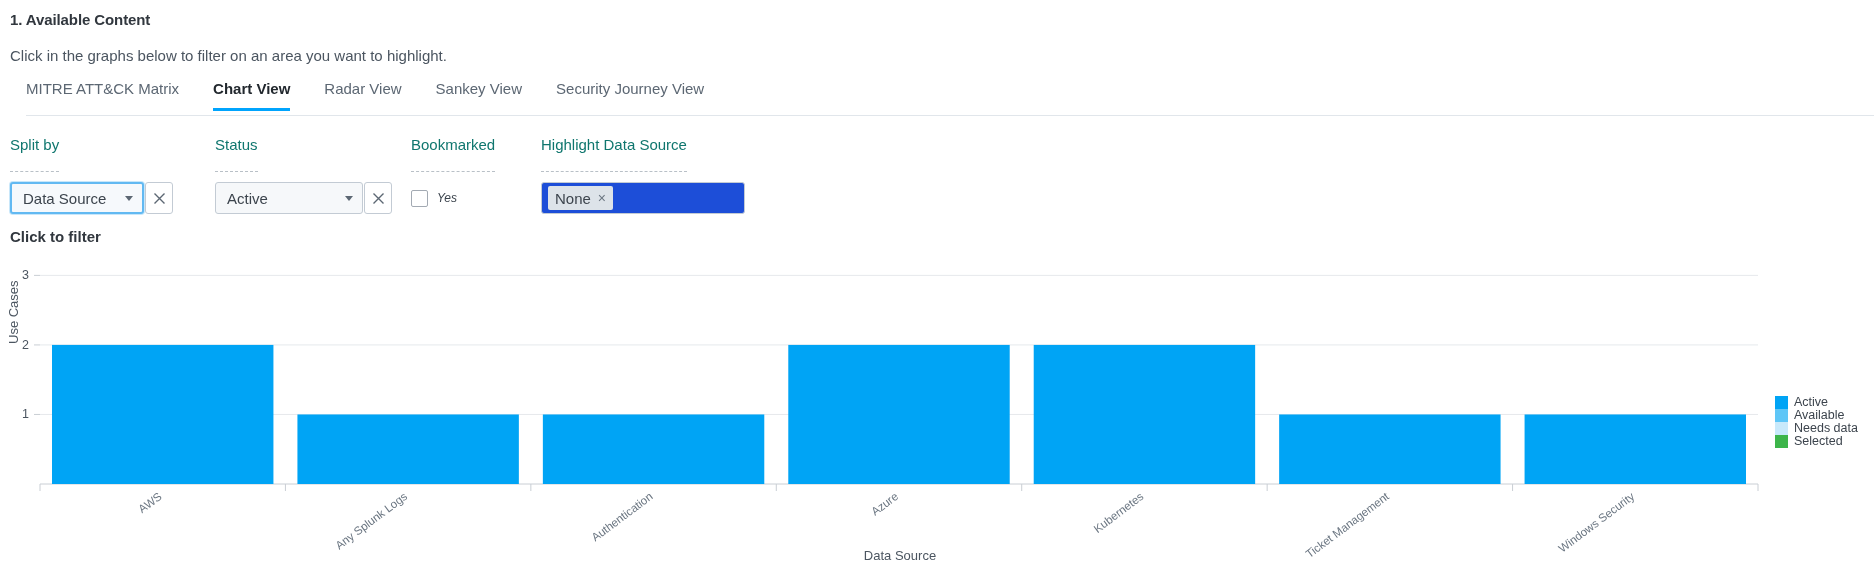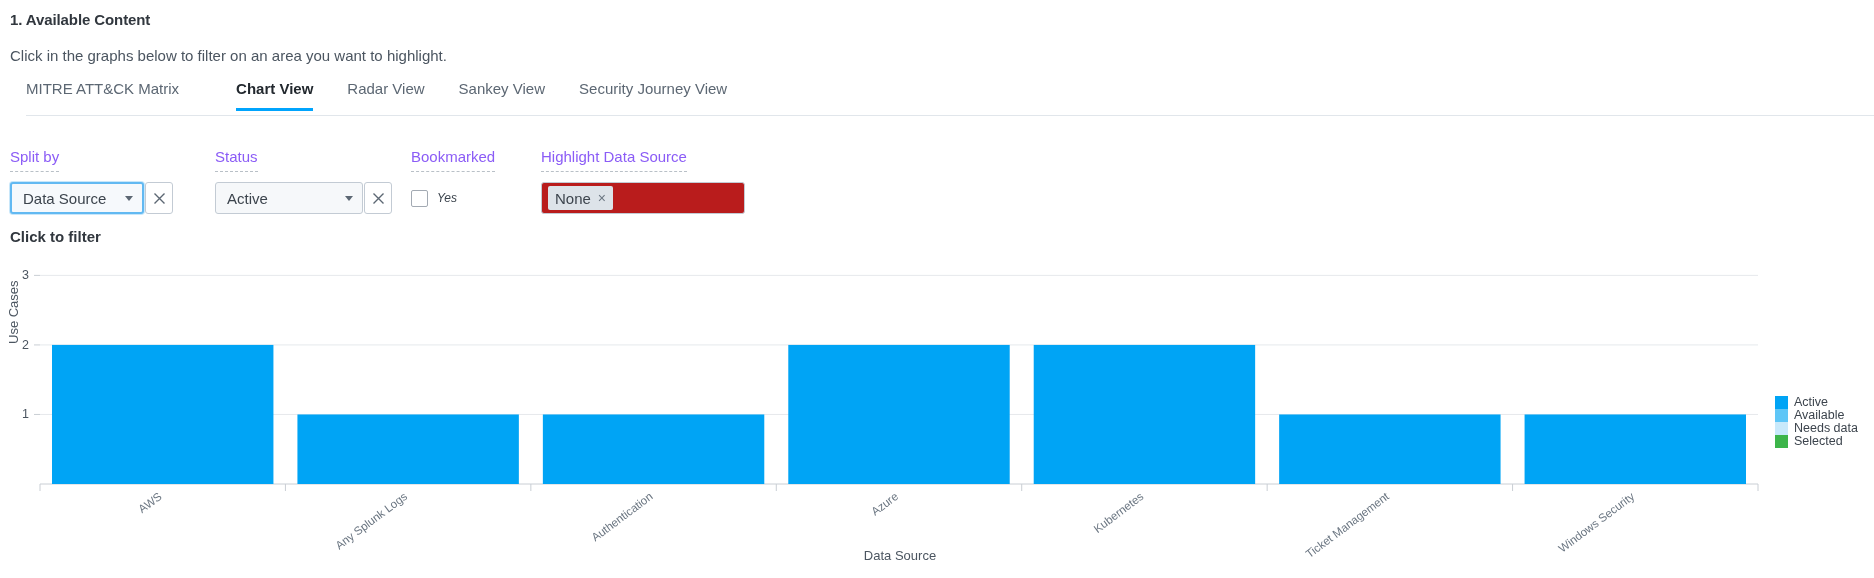--- a/index.html
+++ b/index.html
@@ -29,29 +29,29 @@
   .tabbar {
     position: absolute; left: 26px; top: 80px;
     height: 36px; display: flex; align-items: flex-start;
     border-bottom: 1px solid #e1e6eb; width: 1854px;
   }
   .tab {
     font-size: 15px; color: #5c6773; padding: 0 0 11px 0;
     margin-right: 34px; white-space: nowrap; cursor: pointer;
     border-bottom: 3px solid transparent; line-height: 17px;
   }
-  .tab.active { color: #22282e; font-weight: bold; border-bottom-color: #00a4fd; margin-left: 23px; }
+  .tab.active { color: #22282e; font-weight: bold; border-bottom-color: #00a4fd; }
 
   
   .filters { position: absolute; left: 10px; top: 136px; height: 56px; }
   .fgroup { position: absolute; top: 0; }
   .flabel {
-    font-size: 15px; color: #8b5cf6; white-space: nowrap;
-    border-bottom: 1px dashed #b9c0c7; padding-bottom: 6px;
-    display: inline-block; line-height: 17px; margin-top: 12px;
+    font-size: 15px; color: #0f766e; white-space: nowrap;
+    border-bottom: 1px dashed #b9c0c7; padding-bottom: 18px;
+    display: inline-block; line-height: 17px;
   }
   .frow { display: flex; align-items: center; margin-top: 10px; }
 
   .sel {
     position: relative; height: 32px; border: 1px solid #c3cbd4;
     border-radius: 3px; background: #f6f8fa;
     display: flex; align-items: center; padding: 0 26px 0 11px;
     font-size: 15px; color: #3c444d; cursor: pointer; white-space: nowrap;
   }
   .sel.focused {
@@ -75,21 +75,21 @@
 
   .checkwrap { display: flex; align-items: center; cursor: pointer; height: 32px; }
   .checkbox {
     width: 17px; height: 17px; border: 1px solid #a3aab3;
     border-radius: 2px; background: #fff; margin-right: 9px; flex: none;
   }
   .checklabel { font-size: 12px; color: #3c444d; white-space: nowrap; font-style: italic; }
 
   .tokenbox {
     width: 204px; height: 32px; border: 1px solid #c3cbd4; border-radius: 3px;
-    background: #b91c1c; display: flex; align-items: center; padding: 0 6px;
+    background: #1d4ed8; display: flex; align-items: center; padding: 0 6px;
     cursor: text;
   }
   .token {
     height: 24px; background: #dde3e9; border-radius: 2px;
     display: flex; align-items: center; padding: 0 7px;
     font-size: 15px; color: #3c444d; white-space: nowrap;
   }
   .token .tx {
     margin-left: 7px; color: #6b7682; font-size: 14px; cursor: pointer;
     line-height: 1;

